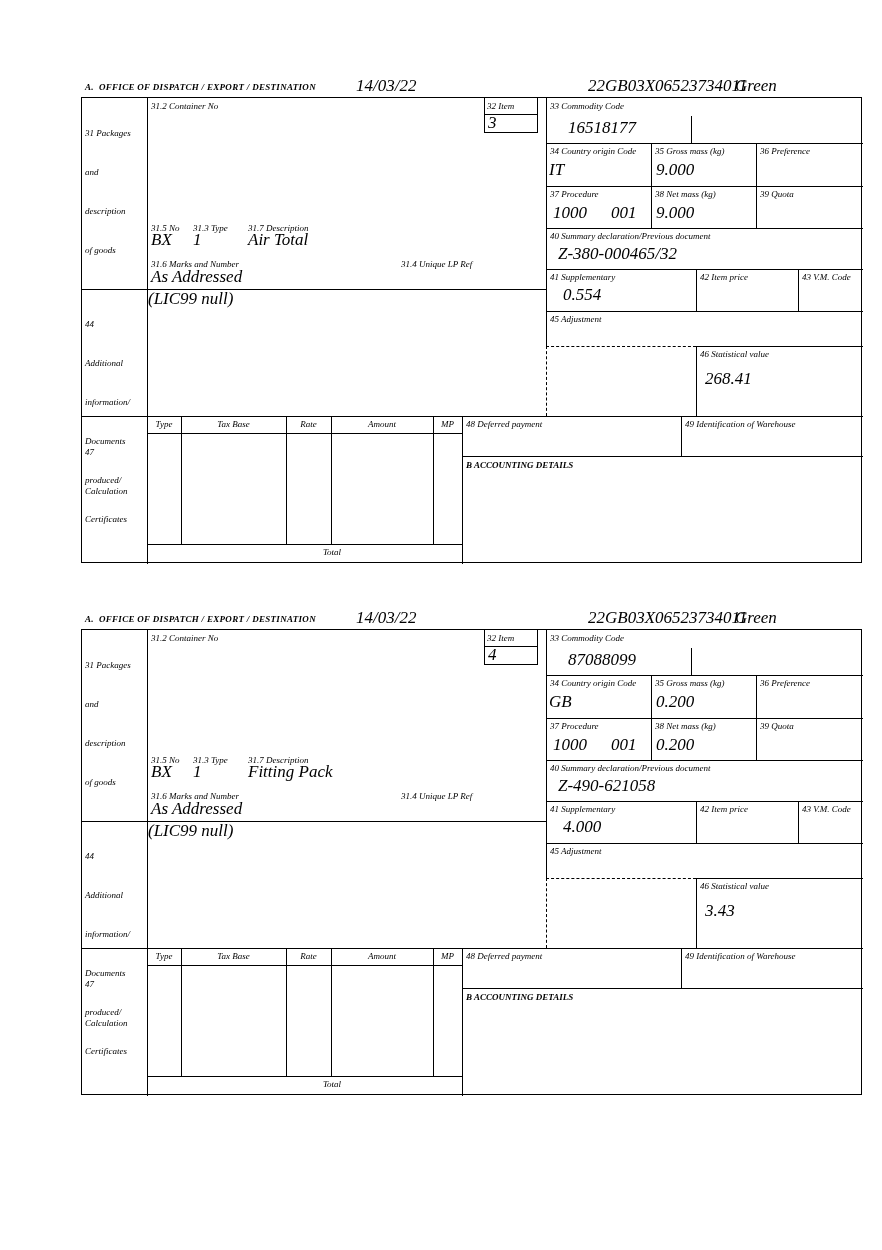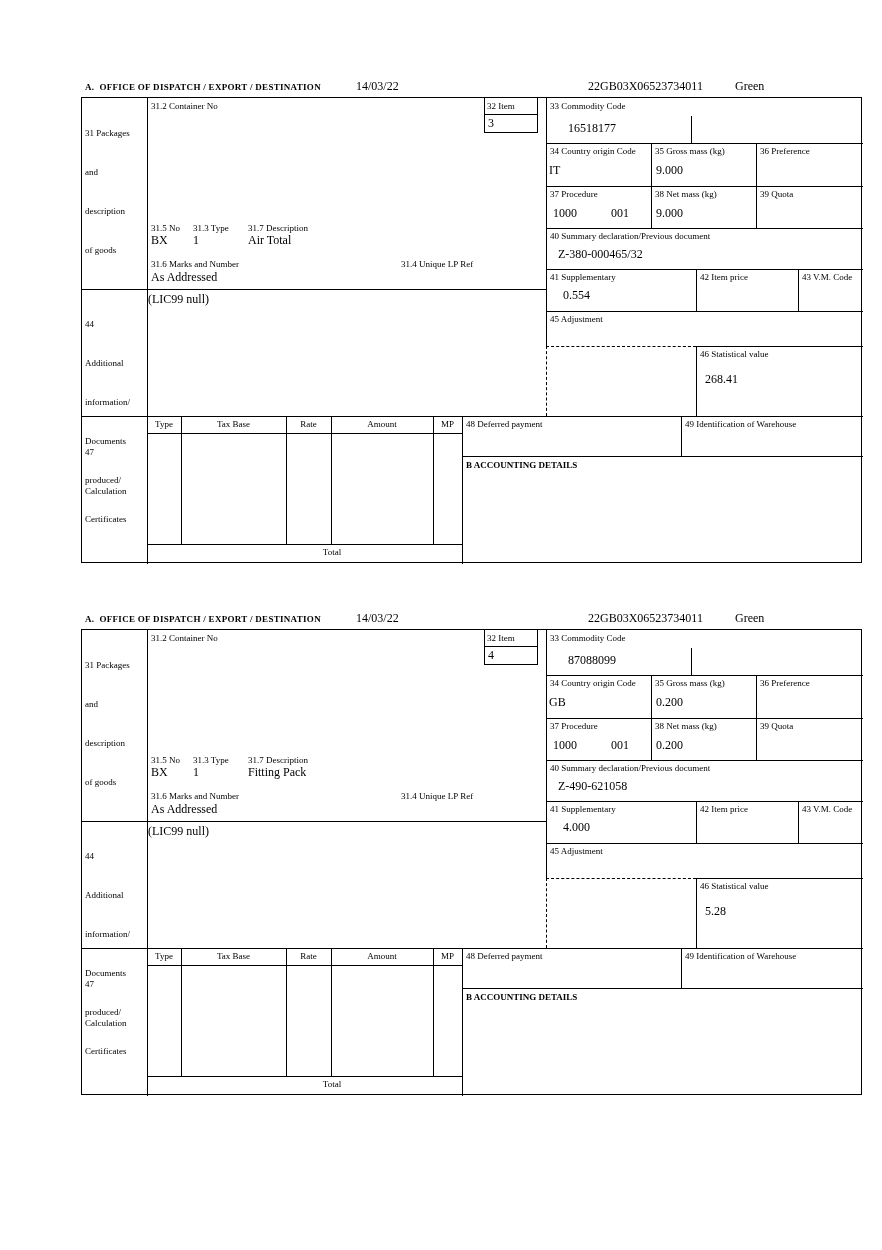--- a/index.html
+++ b/index.html
@@ -2,24 +2,24 @@
 <html><head>
 <meta charset="utf-8">
 <style>
   * { margin:0; padding:0; box-sizing:border-box; }
   html,body { background:#ffffff; }
   body {
     width:882px; height:1250px; position:relative;
     font-family:"Liberation Serif", serif; color:#000;
   }
   #page { position:absolute; left:0; top:0; width:882px; height:1250px; background:#fff; overflow:hidden; }
-  .sad-form { position:absolute; left:0; width:754px; height:512px; }
+  .sad-form { position:absolute; left:0; width:754px; height:512px;font-style:italic; }
   .abs { position:absolute; white-space:pre; }
   .lbl { font-size:9px; line-height:11px; }
-  .val { font-size:12px; line-height:14px;text-align:right; }
+  .val { font-size:17px; line-height:14px;text-align:right; }
   .bold { font-weight:bold; }
   .ctr { text-align:center; }
   .stack span { display:block; white-space:pre; }
   .form-box { position:absolute; left:81px; top:19px; width:781px; height:466px; border:1px solid #000; }
   .hl { position:absolute; height:1px; background:#000; }
   .vl { position:absolute; width:1px; background:#000; }
   .dh { position:absolute; height:0; border-top:1px dashed #000; }
   .dv { position:absolute; width:0; border-left:1px dashed #000; }
 </style>
 </head>
@@ -244,21 +244,21 @@
         <div class="abs val" style="left:476px;top:149px">Z-490-621058</div>
 
         <div class="abs lbl" style="left:468px;top:174px">41 Supplementary</div>
         <div class="abs lbl" style="left:618px;top:174px">42 Item price</div>
         <div class="abs lbl" style="left:720px;top:174px">43 V.M. Code</div>
         <div class="abs val" style="left:481px;top:190px">4.000</div>
 
         <div class="abs lbl" style="left:468px;top:216px">45 Adjustment</div>
 
         <div class="abs lbl" style="left:618px;top:251px">46 Statistical value</div>
-        <div class="abs val" style="left:623px;top:274px">5.28</div>
+        <div class="abs val" style="left:623px;top:274px">3.43</div>
 
         <div class="abs lbl ctr" style="left:65px;top:321px;width:34px">Type</div>
         <div class="abs lbl ctr" style="left:99px;top:321px;width:105px">Tax Base</div>
         <div class="abs lbl ctr" style="left:204px;top:321px;width:45px">Rate</div>
         <div class="abs lbl ctr" style="left:249px;top:321px;width:102px">Amount</div>
         <div class="abs lbl ctr" style="left:351px;top:321px;width:29px">MP</div>
 
         <div class="abs lbl" style="left:384px;top:321px">48 Deferred payment</div>
         <div class="abs lbl" style="left:603px;top:321px">49 Identification of Warehouse</div>
         <div class="abs lbl bold" style="left:384px;top:362px">B ACCOUNTING DETAILS</div>

